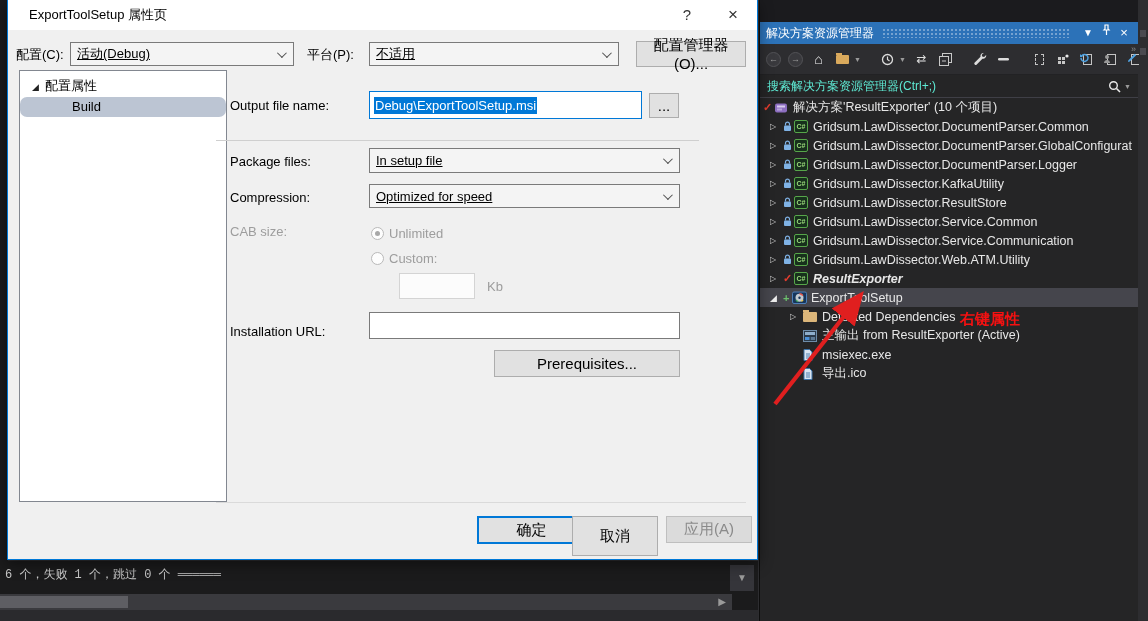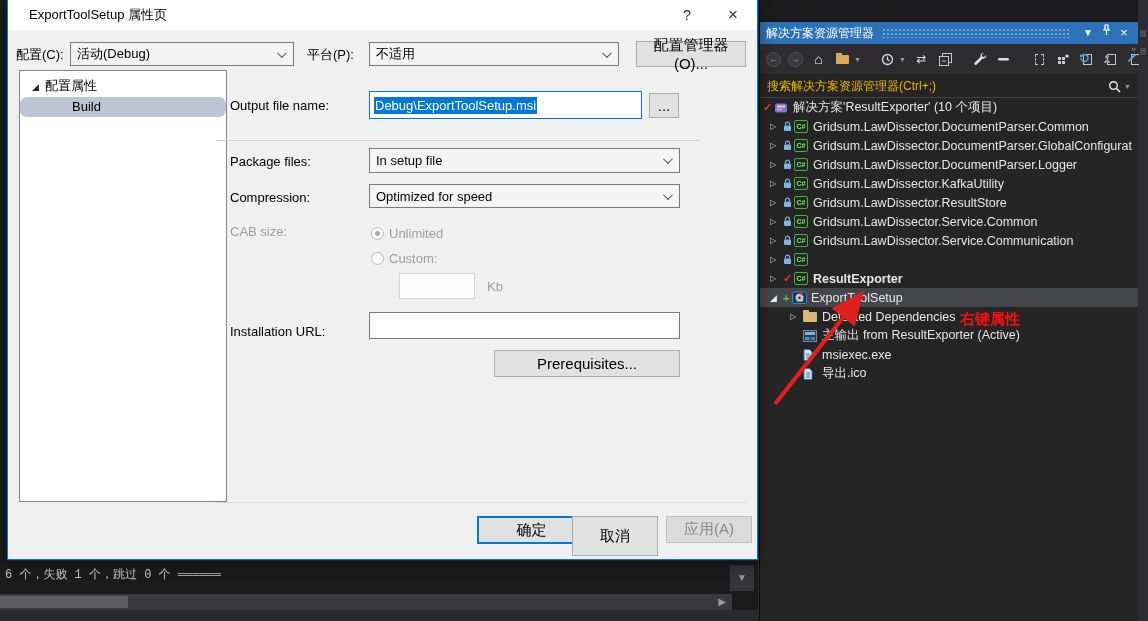--- a/index.html
+++ b/index.html
@@ -26,21 +26,21 @@
             border:1px solid #0078D7; border-top:none; z-index:5; box-shadow:0 4px 14px rgba(0,0,0,.45);
             font-size:13px; color:#000; }
   .dlg-title { position:absolute; left:0; top:0; width:100%; height:30px; background:#FFF;
                display:flex; align-items:center; padding-left:21px; font-size:13px; }
   .dlg-sysbtn { position:absolute; top:0; width:40px; height:30px; text-align:center; line-height:30px;
                 color:#333; font-size:15px; }
   .dlg-help { right:50px; } .dlg-close { right:4px; font-size:17px; }
   .lbl { position:absolute; white-space:nowrap; }
   .lbl.dis { color:#9D9D9D; }
   .combo { position:absolute; height:24px; background:#F4F4F4; border:1px solid #7A7A7A;
-           display:flex; align-items:center; padding-left:6px; white-space:nowrap; }
+           display:flex; align-items:center; padding-left:6px; white-space:nowrap;text-decoration:underline; }
   .combo .chev { position:absolute; right:9px; top:8px; width:7px; height:7px;
                  border-right:1.6px solid #505050; border-bottom:1.6px solid #505050;
                  transform:rotate(45deg) translateY(-2px); }
   .btn { position:absolute; background:#E1E1E1; border:1px solid #ADADAD; text-align:center;
          font-size:15px; display:flex; align-items:center; justify-content:center; }
   .btn.default { border:2px solid #0078D7; }
   .btn.disabled { background:#DBDBDB; border-color:#BFBFBF; color:#8A8A8A; }
   .navbox { position:absolute; left:11px; top:70px; width:208px; height:432px; background:#FFF;
             border:1px solid #828790; font-size:13px; }
   .nav-root { padding:6px 0 2px 12px; white-space:nowrap; }
@@ -76,35 +76,35 @@
                  color:#9A9A9A; font-size:9px; }
   .tb-chev { color:#9A9A9A; font-size:7px; margin-left:-4px; }
   .ic-home { font-size:14px; color:#ECECEC; }
   .ic-folder-o { position:relative; width:13px; height:9px; background:#D9A95C; border-radius:1px; }
   .ic-folder-o::before { content:''; position:absolute; left:0; top:-2px; width:6px; height:2px; background:#D9A95C; }
   .ic-doc { position:relative; width:9px; height:11px; border:1px solid #C4C4C4; background:#2D2D30; }
   .ic-doc.dash { border-style:dashed; }
   .ic-over { position:absolute; right:3px; top:0; color:#8A8A8A; font-size:9px; letter-spacing:-1px; }
   .se-search { position:relative; height:23px; background:#252526; border-bottom:1px solid #3F3F46;
                display:flex; align-items:center; padding-left:7px; }
-  .se-search .ph { color:#eab308; font-size:12px; flex:1; white-space:nowrap; overflow:hidden; }
+  .se-search .ph { color:#5eead4; font-size:12px; flex:1; white-space:nowrap; overflow:hidden; }
   .se-search .mag { display:flex; align-items:center; gap:3px; padding-right:7px; }
   .se-search .mag .chev { color:#9A9A9A; font-size:7px; }
 
   .se-tree { position:relative; height:497px; overflow:hidden; }
   .trow { display:flex; align-items:center; height:19px; font-size:12.5px; color:#E7E7E7; white-space:nowrap; }
   .trow.sel { background:#45454C; }
   .exp { flex:none; width:13px; font-size:8px; color:#CFCFCF; }
   .exp.expanded { font-size:9px; color:#ECECEC; }
   .chk { flex:none; width:11px; color:#E23C2E; font-weight:bold; font-size:11px; }
   .plus { flex:none; width:9px; color:#6CC06C; font-weight:bold; font-size:11px; }
   .badge-lock { flex:none; width:11px; display:flex; }
   .ticon { flex:none; width:17px; display:flex; align-items:center; }
   .tlabel { margin-left:2px; }
-  .tlabel.b { font-weight:bold; }
+  .tlabel.b { font-weight:bold;font-style:italic; }
   .ic-cs { display:inline-block; width:14px; height:13px; background:#17301C; border:1px solid #57A64A;
            color:#9CDB7C; font-size:7px; font-weight:bold; line-height:11px; text-align:center; border-radius:2px; }
   .ic-folder { position:relative; width:14px; height:10px; background:#DCB67A; border-radius:1px; }
   .ic-folder::before { content:''; position:absolute; left:0; top:-2px; width:6px; height:2px; background:#DCB67A; }
 
   .anno { position:absolute; color:#F51111; font-weight:bold; font-size:15px; white-space:nowrap; z-index:6; }
   .anno-arrow { position:absolute; z-index:6; }
 
   
   .right-strip { position:absolute; left:1139px; top:0; width:9px; height:621px; background:#2D2D30; z-index:3; }
@@ -394,20 +394,21 @@
           <span class="exp collapsed">▷</span>
           <span class="badge-lock">
             <svg width="9" height="11" viewBox="0 0 9 11">
               <path d="M2.5 4.5V3.2a2 2 0 0 1 4 0v1.3" stroke="#7FB2E5" stroke-width="1.2" fill="none"></path>
               <rect x="1" y="4.5" width="7" height="5.5" rx="1" fill="#7FB2E5"></rect>
             </svg>
           </span>
           <span class="ticon">
             <span class="ic-cs">C#</span>
           </span>
+          <span class="tlabel">Gridsum.LawDissector.Web.ATM.Utility</span>
         </div>
         <div class="trow" style="padding-left: 10px;">
           <span class="exp collapsed">▷</span>
           <span class="chk">✓</span>
           <span class="ticon">
             <span class="ic-cs">C#</span>
           </span>
           <span class="tlabel b">ResultExporter</span>
         </div>
         <div class="trow sel" style="padding-left: 10px;">

